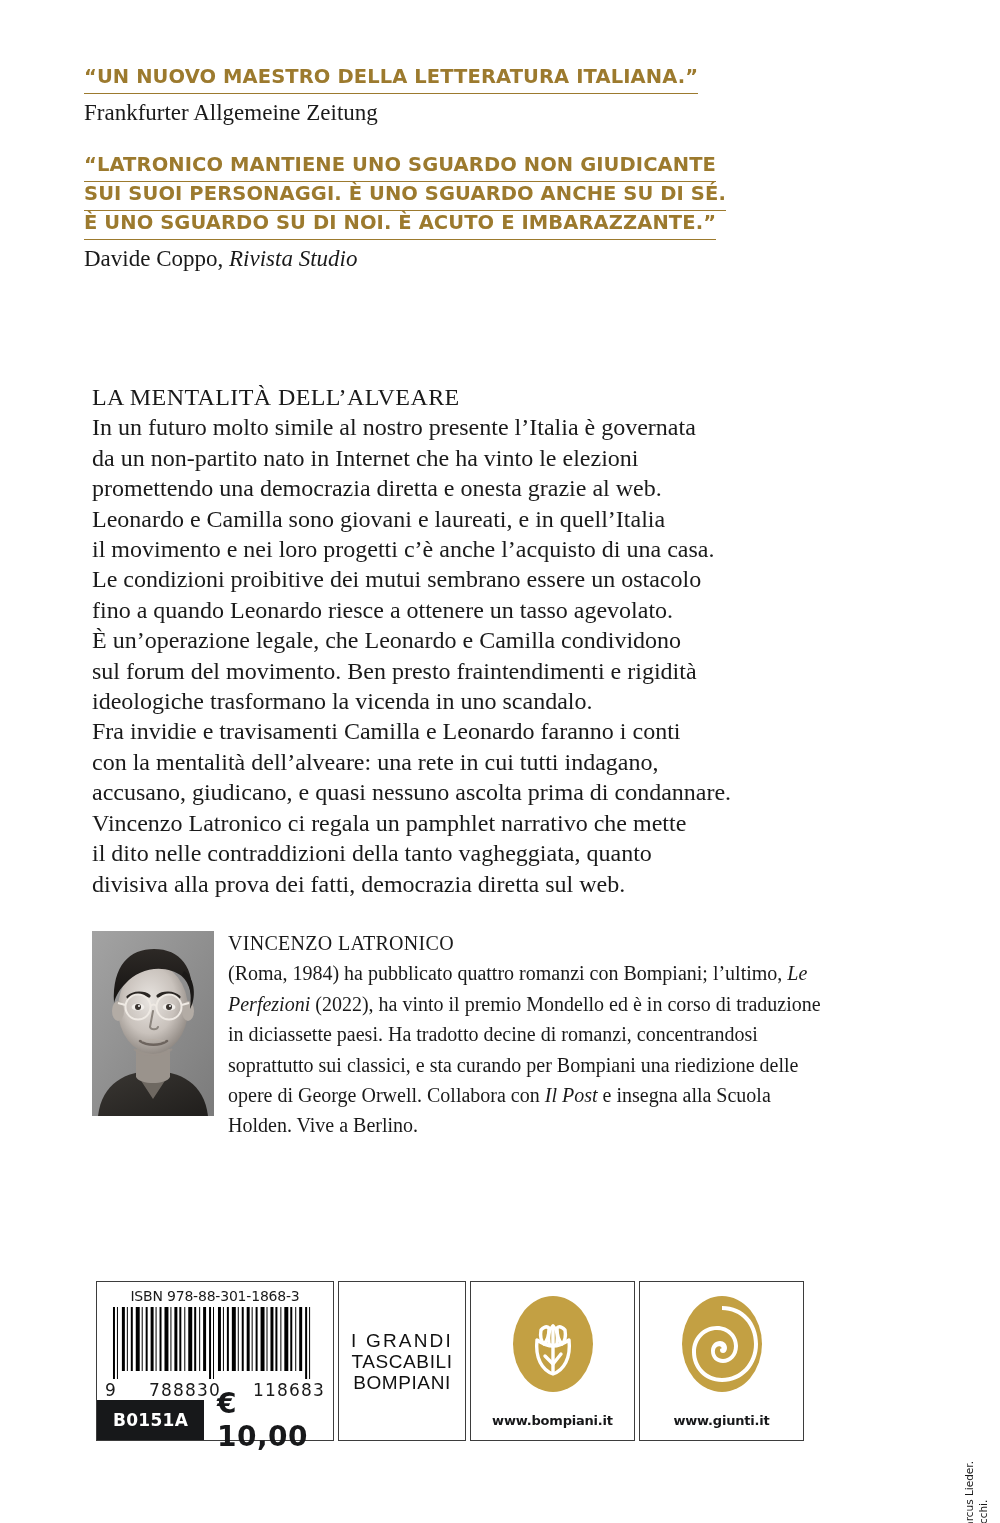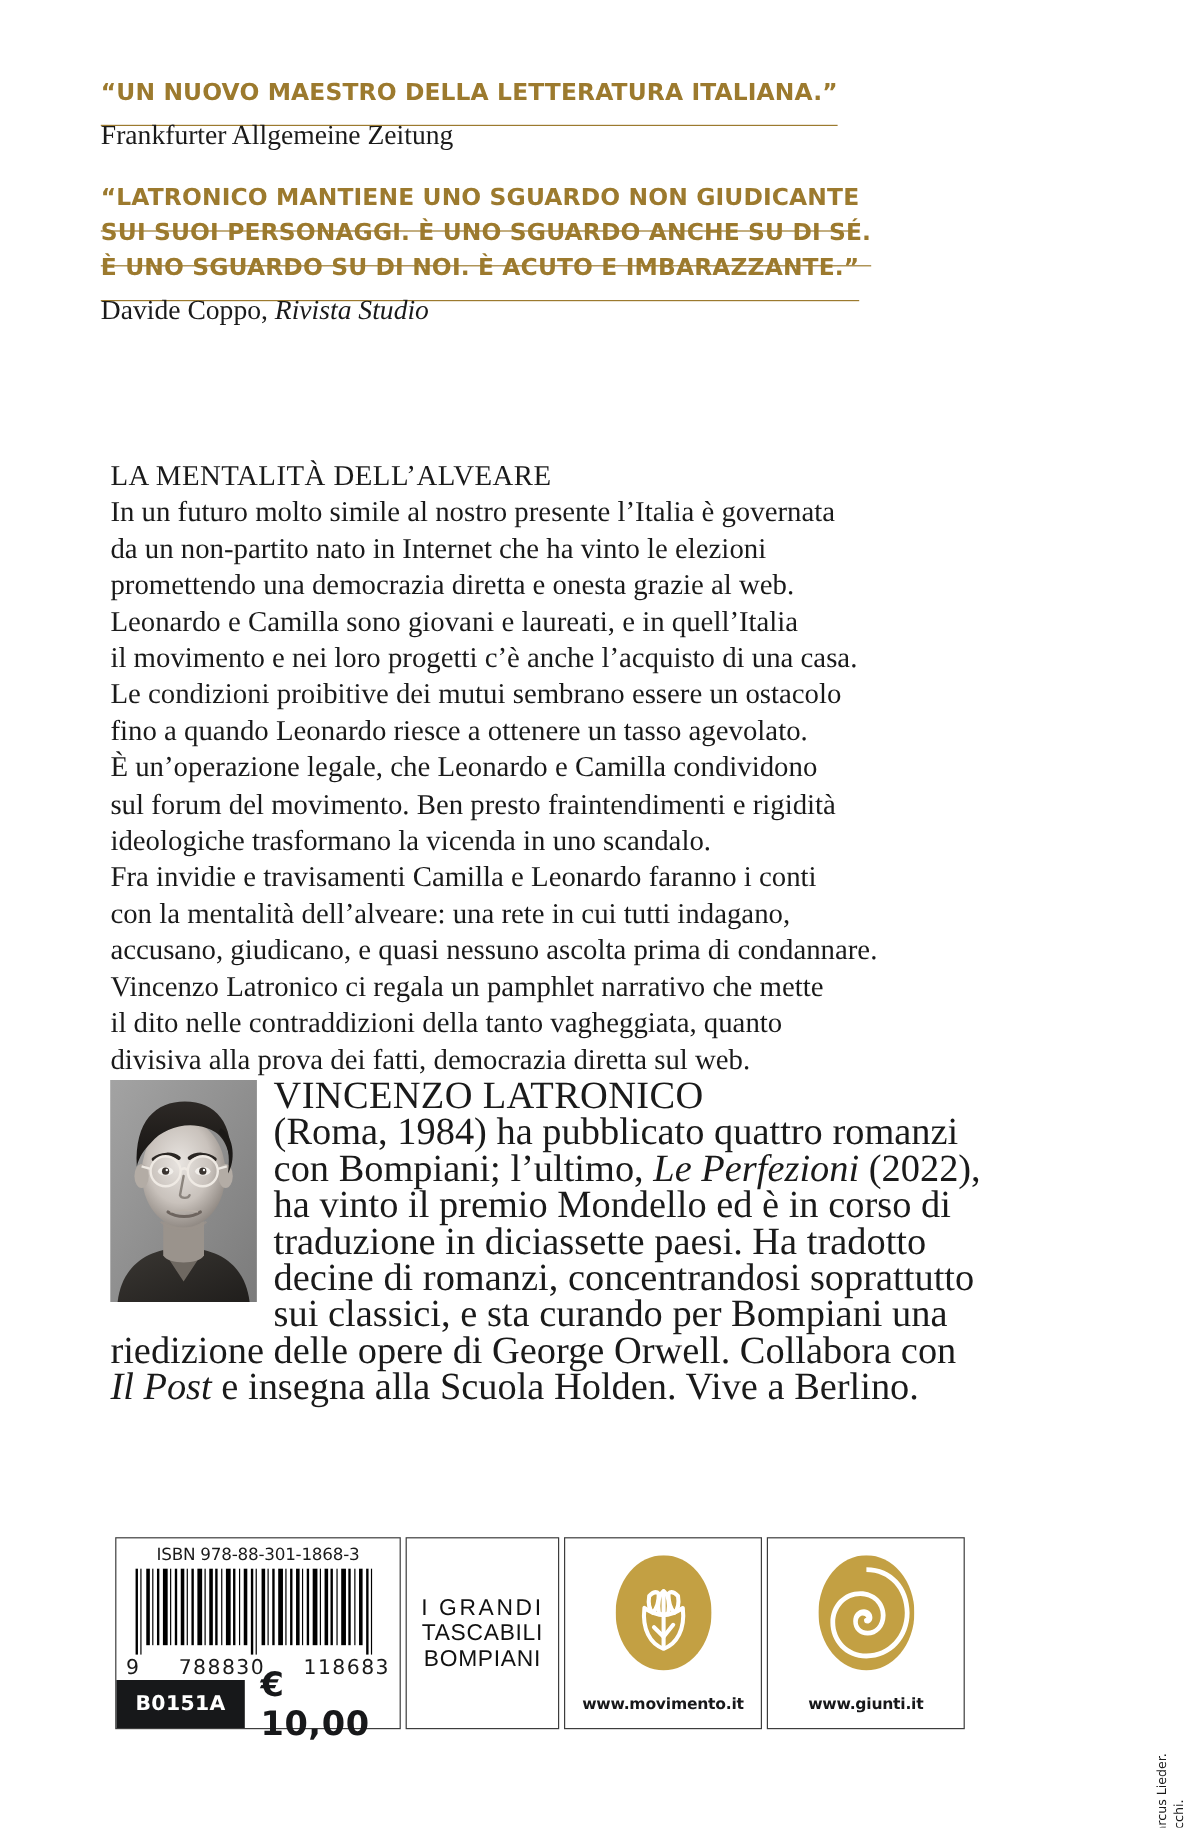--- a/index.html
+++ b/index.html
@@ -28,21 +28,21 @@
     font-family: "DejaVu Sans", sans-serif;
     font-weight: bold;
     font-size: 19.5px;
     letter-spacing: 0.1px;
     line-height: 29px;
     color: #9c7a2e;
   }
   .quote-text .ql {
     display: inline;
     border-bottom: 1.6px solid #9c7a2e;
-    padding-bottom: 16px;
+    padding-bottom: 5px;
   }
   .quote-line { display: block; line-height: 29px; }
   .quote-source {
     font-family: "Liberation Serif", serif;
     font-size: 23px;
     line-height: 31px;
     color: #1a1a1a;
     margin-top: 6px;
   }
   .quote-source .ital { font-style: italic; }
@@ -61,23 +61,23 @@
     font-size: 24px;
     letter-spacing: 0.4px;
     line-height: 30.4px;
   }
   .blurb p { margin: 0; }
 
   
   .bio {
     position: absolute;
     left: 92px;
-    top: 897px;
+    top: 928px;
     width: 730px;
-    font-size: 32px;
+    font-size: 20px;
     line-height: 30.4px;
   }
   .bio-photo {
     float: left;
     width: 122px;
     height: 185px;
     margin: 3px 14px 2px 0;
     overflow: hidden;
     background: #8d8d8d;
     position: relative;
@@ -412,21 +412,21 @@
       <ellipse cx="40" cy="48" rx="40" ry="48" fill="#c3a043"></ellipse>
       <g fill="none" stroke="#ffffff" stroke-width="3.4" stroke-linejoin="round" stroke-linecap="round">
         <path d="M40 30 L40 76"></path>
         <path d="M24 44 C22 62 29 74 40 78 C51 74 58 62 56 44 C50 48 45 50 40 50 C35 50 30 48 24 44 Z"></path>
         <path d="M28 34 C27 40 28 45 31 48 C34 45 36 40 36 32 C34 30 31 31 28 34 Z"></path>
         <path d="M52 34 C53 40 52 45 49 48 C46 45 44 40 44 32 C46 30 49 31 52 34 Z"></path>
         <path d="M40 30 C36 33 35 40 36 48 C38 50 42 50 44 48 C45 40 44 33 40 30 Z"></path>
         <path d="M32 60 L40 68 L48 58"></path>
       </g>
     </svg>
-    <div class="logo-url">www.movimento.it</div>
+    <div class="logo-url">www.bompiani.it</div>
   </div>
 
   <div class="cell cell-logo">
     <svg class="logo-mark" viewBox="0 0 80 96" xmlns="http://www.w3.org/2000/svg">
       <ellipse cx="40" cy="48" rx="40" ry="48" fill="#c3a043"></ellipse>
       <path d="M40 10
                C62 10 76 27 76 48
                C76 69 61 86 40 86
                C22 86 10 72 10 56
                C10 41 21 30 35 30

